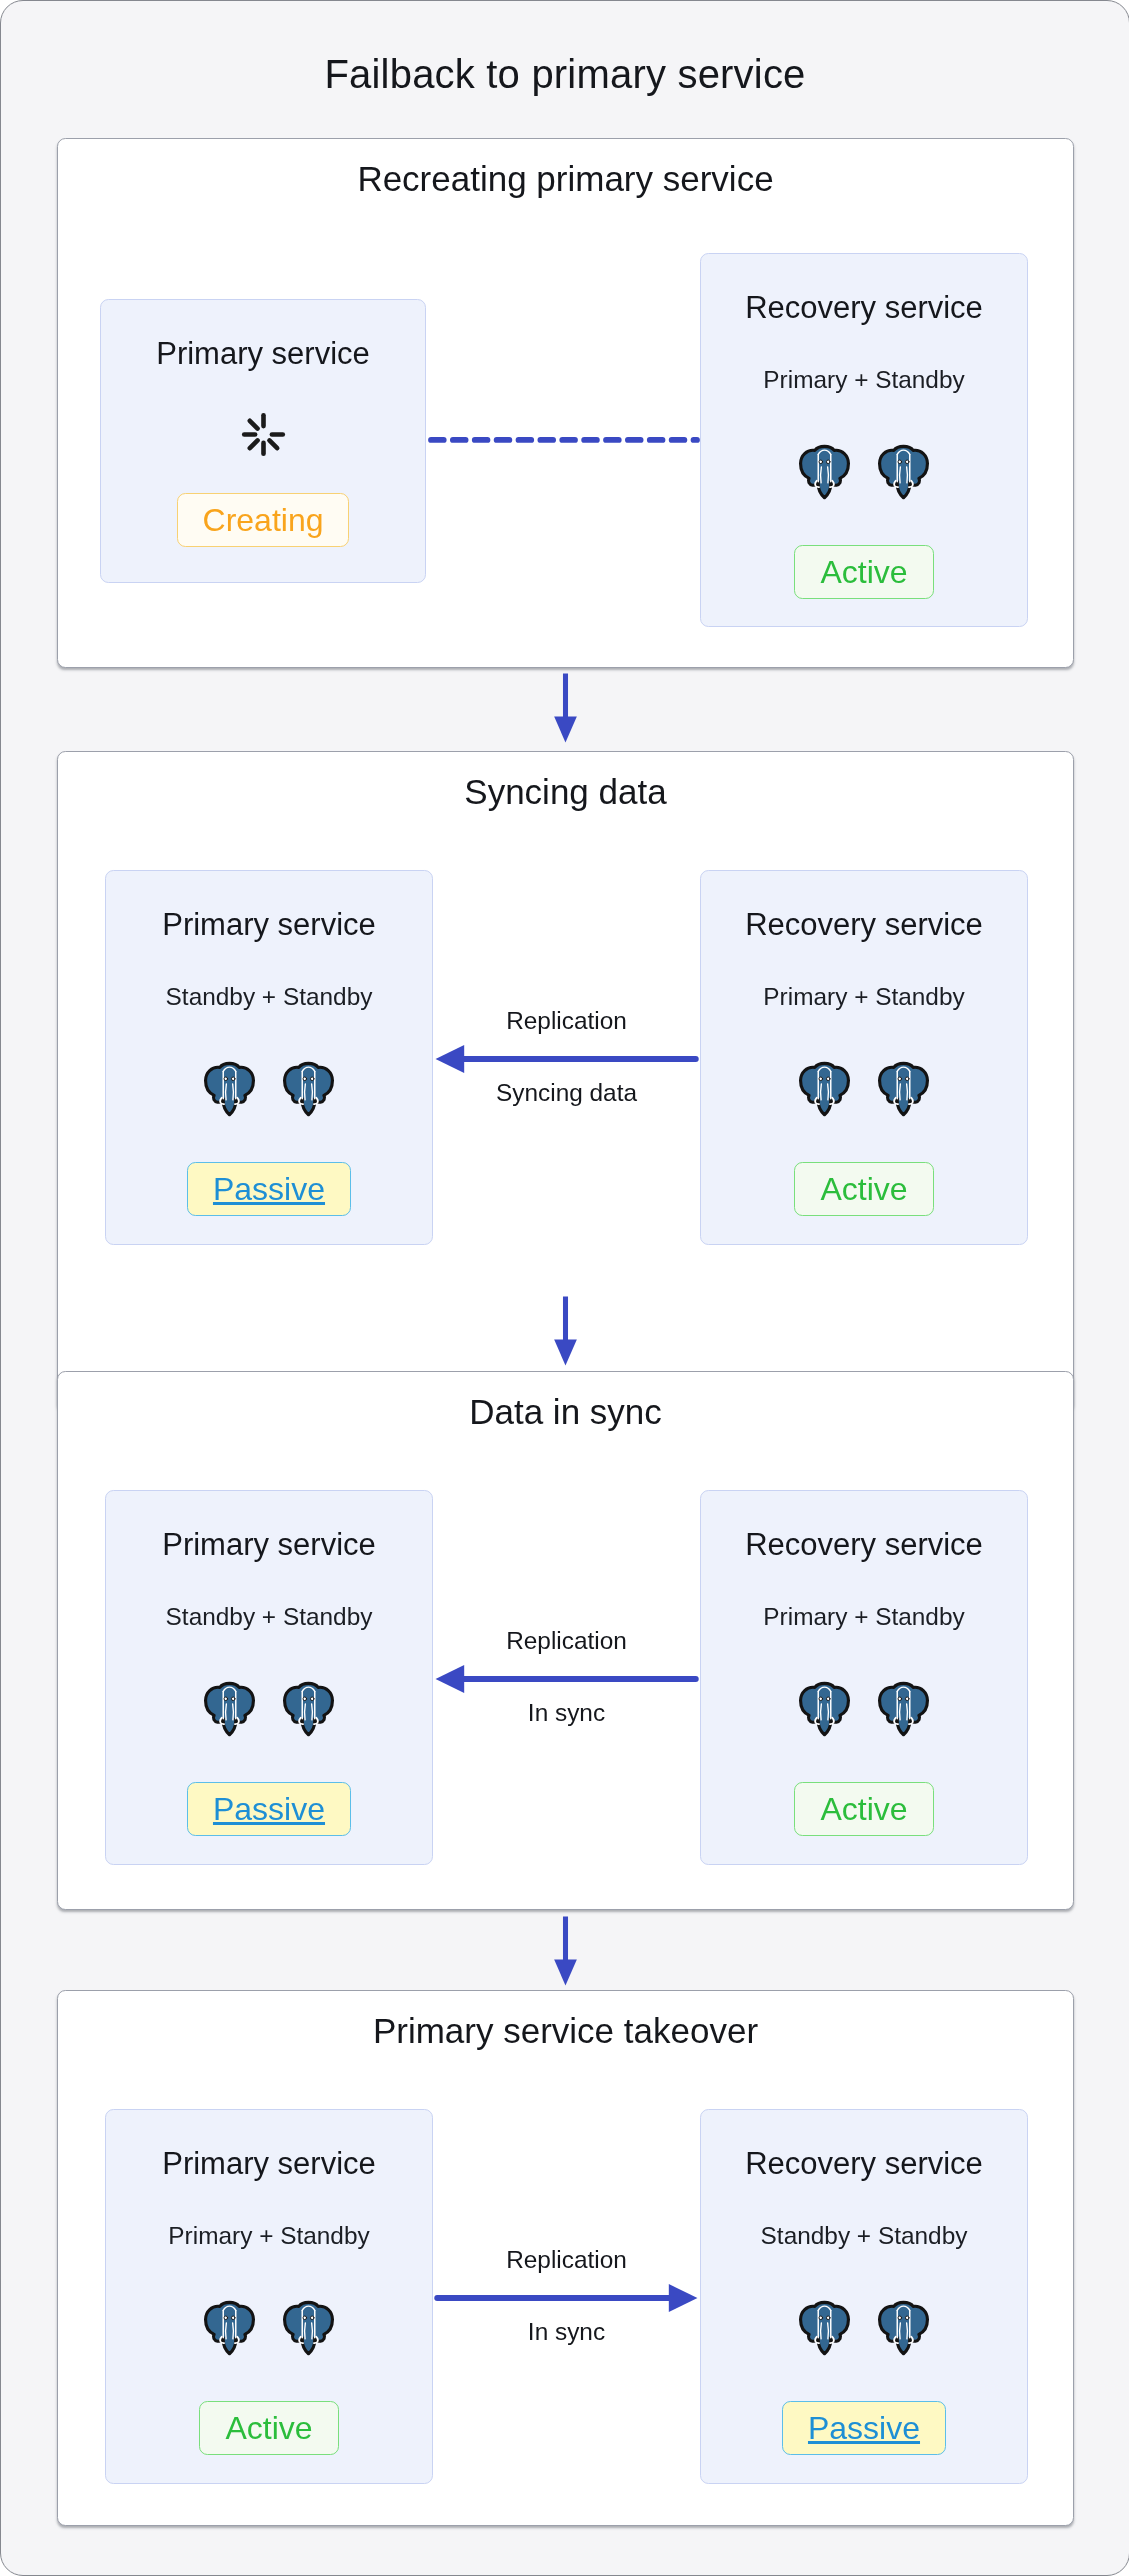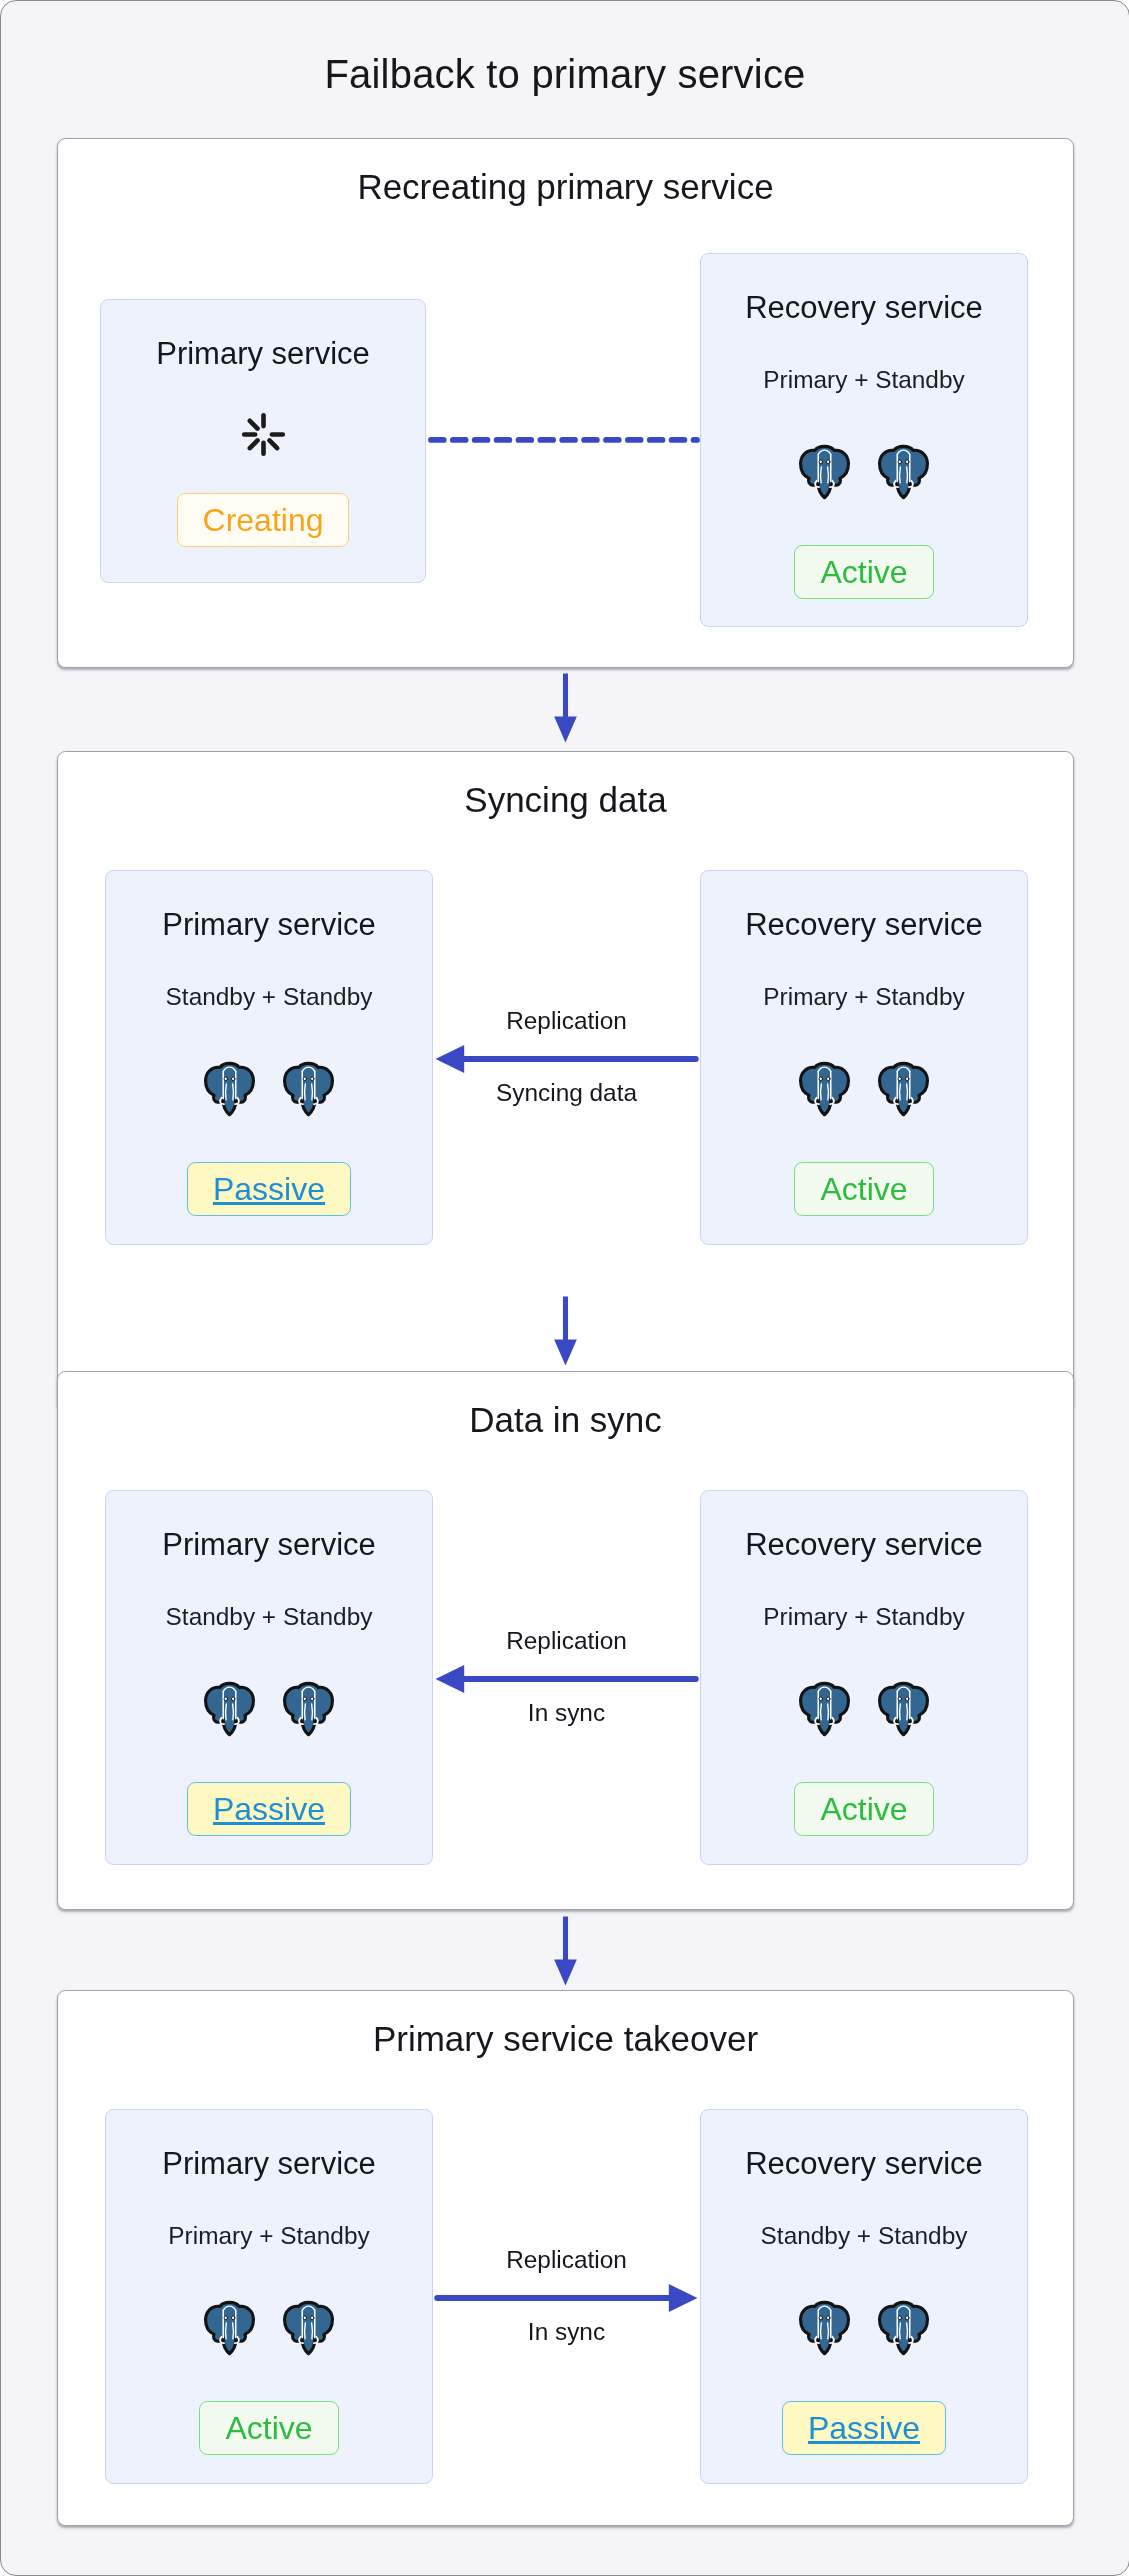--- a/index.html
+++ b/index.html
@@ -5,21 +5,21 @@
   * { margin: 0; padding: 0; box-sizing: border-box; }
   html, body { background: #ffffff; }
   body { font-family: "Liberation Sans", "DejaVu Sans", sans-serif; }
 
   .canvas {
     position: relative;
     width: 1130px;
     height: 2576px;
     background: #F5F5F7;
     border: 1.7px solid #85888F;
-    border-radius: 16px;
+    border-radius: 23px;
     overflow: hidden;
   }
 
   .diagram-title {
     position: absolute;
     top: 51px; left: 0; width: 100%;
     text-align: center;
     font-size: 40px;
     font-weight: 500;
     color: #15171C;
@@ -35,21 +35,21 @@
     border-radius: 8.4px;
     box-shadow: 0 2.5px 2.5px -0.8px rgba(80, 84, 94, 0.45);
   }
   .panel-1 { top: 137px;  height: 530px; }
   .panel-2 { top: 750px;  height: 660px; }
   .panel-3 { top: 1370px; height: 539px; }
   .panel-4 { top: 1989px; height: 536px; }
 
   .panel-heading {
     position: absolute;
-    top: 28px; left: 0; width: 100%;
+    top: 20px; left: 0; width: 100%;
     text-align: center;
     font-size: 35px;
     font-weight: 500;
     color: #15171C;
   }
 
   .card {
     position: absolute;
     background: #EEF2FC;
     border: 1.7px solid #C9D3F3;

